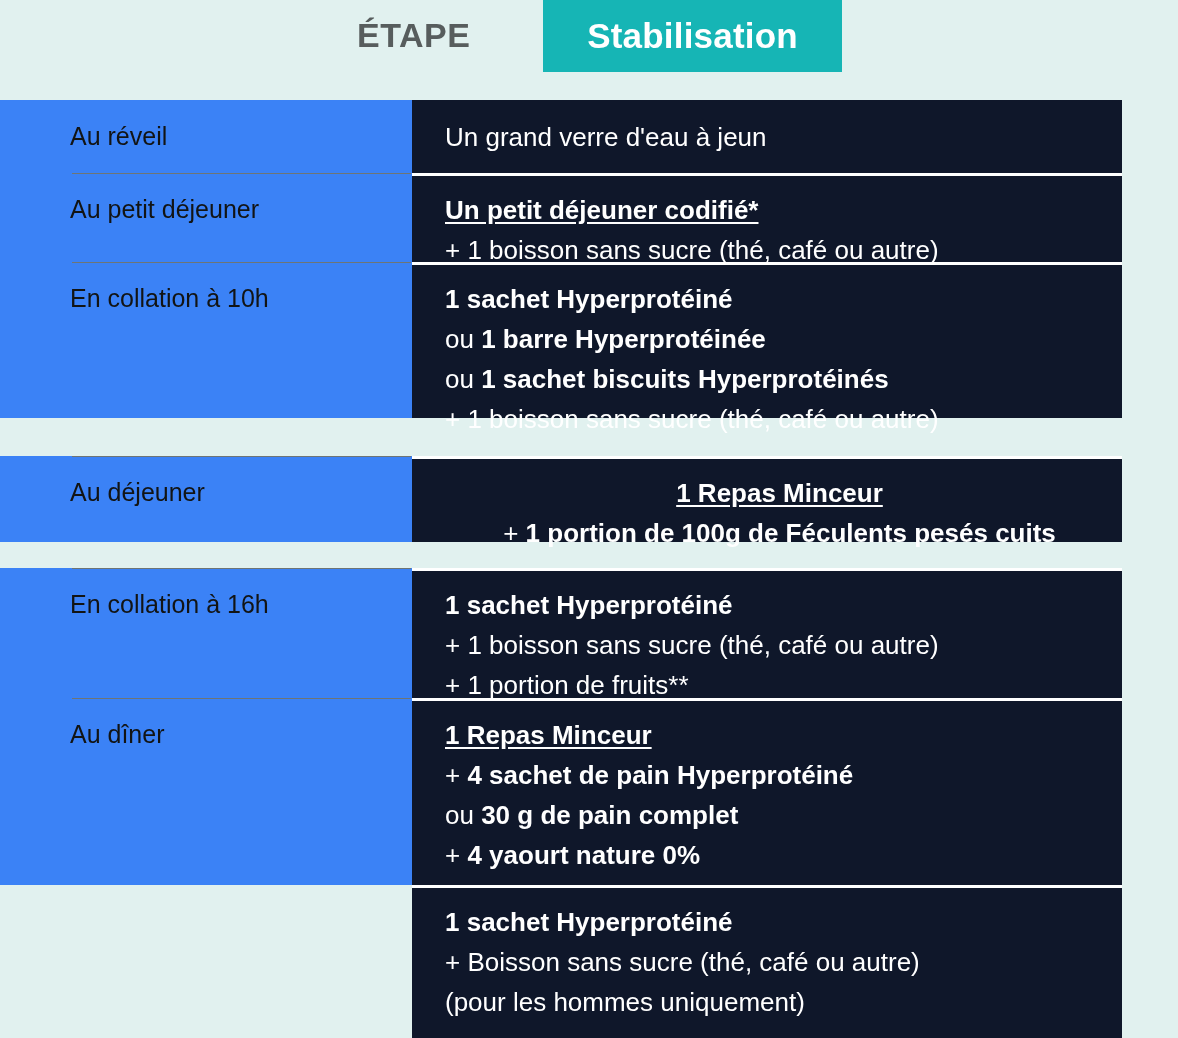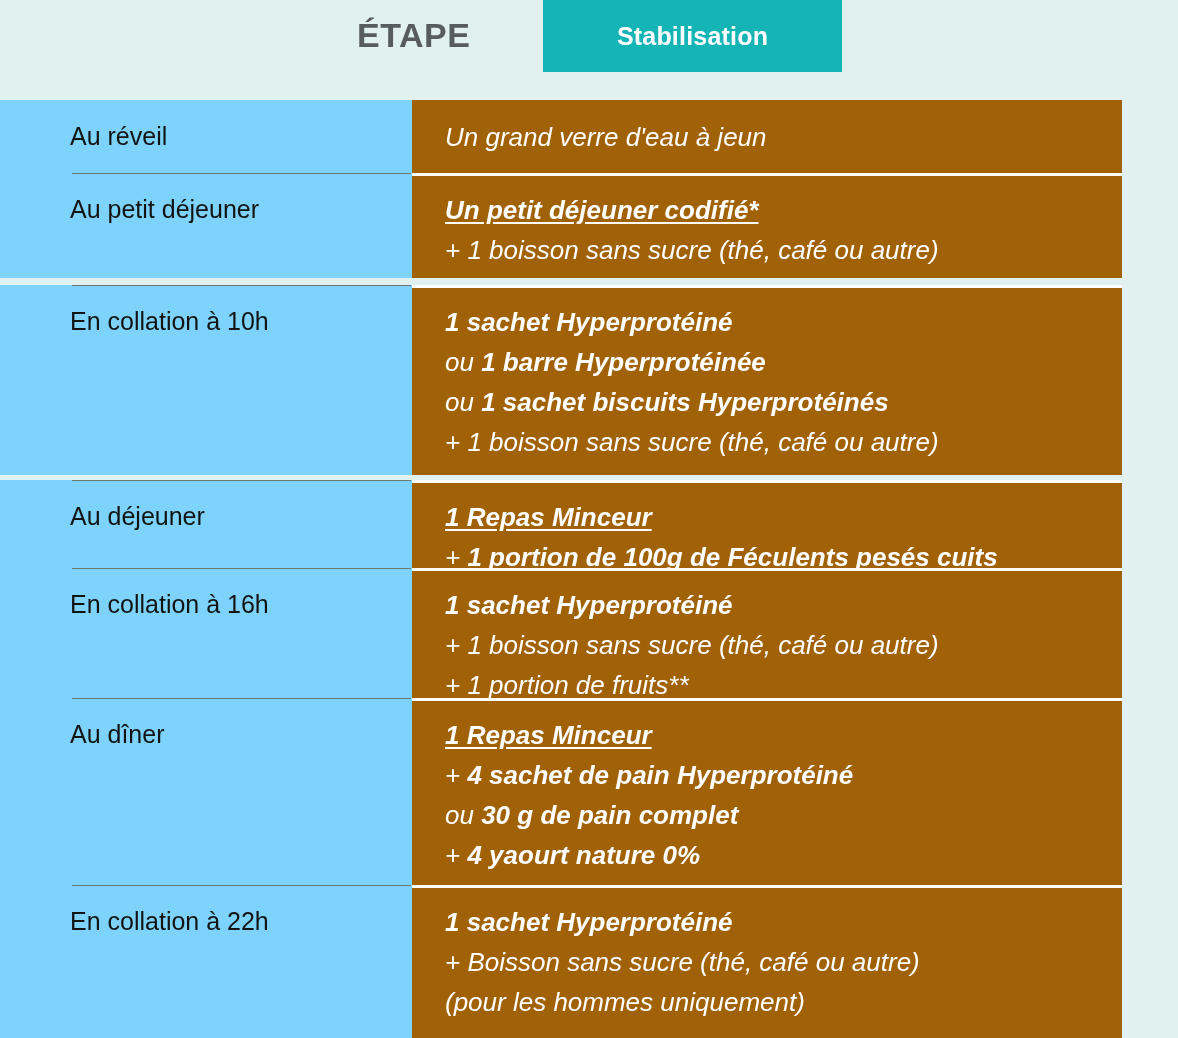--- a/index.html
+++ b/index.html
@@ -39,21 +39,21 @@
     top: 0;
     width: 299px;
     height: 72px;
     background: #16b5b5;
     display: flex;
     align-items: center;
     justify-content: center;
   }
   .stage-tab-label {
     color: #ffffff;
-    font-size: 25px;
+    font-size: 35px;
     font-weight: bold;
     letter-spacing: 0.2px;
     line-height: 40px;
   }
 
   
   .table {
     position: absolute;
     left: 0;
     top: 100px;
@@ -65,21 +65,21 @@
     left: 0;
     width: 1178px;
   }
   .row-label-cell {
     position: absolute;
     left: 0;
     top: 0;
     width: 412px;
     height: 100%;
     box-sizing: border-box;
-    background: #7dd3fc;
+    background: #3b82f6;
   }
   .row-sep {
     position: absolute;
     left: 72px;
     top: 0;
     width: 339px;
     height: 1px;
     background: #6e7575;
   }
   .row-label {
@@ -91,22 +91,21 @@
     line-height: 32px;
     white-space: nowrap;
   }
   .row-content-cell {
     position: absolute;
     left: 412px;
     top: 0;
     width: 710px;
     height: 100%;
     box-sizing: border-box;
-    background: #a16207;
-    font-style: italic;
+    background: #0f172a;
   }
   .content-sep {
     position: absolute;
     left: 0;
     top: 0;
     width: 710px;
     height: 3px;
     background: #ffffff;
   }
   .content-lines {
@@ -158,36 +157,36 @@
         <div class="row-label">Au petit déjeuner</div>
       </div>
       <div class="row-content-cell">
         <div class="content-sep"></div>
         <div class="content-lines">
           <div class="line-wrap"><span class="line u b"><span class="bd">Un petit déjeuner codifié*</span></span></div>
           <div class="line-wrap"><span class="line"><span class="pfx">+ </span><span class="">1 boisson sans sucre (thé, café ou autre)</span></span></div>
         </div>
       </div>
     </div>
-    <div class="row" style="top: 185px; height: 190px;">
+    <div class="row" style="top: 162px; height: 156px;">
       <div class="row-label-cell">
         <div class="row-sep"></div>
         <div class="row-label">En collation à 10h</div>
       </div>
       <div class="row-content-cell">
         <div class="content-sep"></div>
         <div class="content-lines">
           <div class="line-wrap"><span class="line b"><span class="bd">1 sachet Hyperprotéiné</span></span></div>
           <div class="line-wrap"><span class="line"><span class="pfx">ou </span><span class="bd">1 barre Hyperprotéinée</span></span></div>
           <div class="line-wrap"><span class="line"><span class="pfx">ou </span><span class="bd">1 sachet biscuits Hyperprotéinés</span></span></div>
           <div class="line-wrap"><span class="line"><span class="pfx">+ </span><span class="">1 boisson sans sucre (thé, café ou autre)</span></span></div>
         </div>
       </div>
     </div>
-    <div class="row" style="top: 380px; height: 108px;">
+    <div class="row" style="top: 356px; height: 86px; text-align: center;">
       <div class="row-label-cell">
         <div class="row-sep"></div>
         <div class="row-label">Au déjeuner</div>
       </div>
       <div class="row-content-cell">
         <div class="content-sep"></div>
         <div class="content-lines">
           <div class="line-wrap"><span class="line u b"><span class="bd">1 Repas Minceur</span></span></div>
           <div class="line-wrap"><span class="line"><span class="pfx">+ </span><span class="bd">1 portion de 100g de Féculents pesés cuits</span></span></div>
         </div>
@@ -216,24 +215,20 @@
         <div class="content-sep"></div>
         <div class="content-lines">
           <div class="line-wrap"><span class="line u b"><span class="bd">1 Repas Minceur</span></span></div>
           <div class="line-wrap"><span class="line"><span class="pfx">+ </span><span class="bd">4 sachet de pain Hyperprotéiné</span></span></div>
           <div class="line-wrap"><span class="line"><span class="pfx">ou </span><span class="bd">30 g de pain complet</span></span></div>
           <div class="line-wrap"><span class="line"><span class="pfx">+ </span><span class="bd">4 yaourt nature 0%</span></span></div>
         </div>
       </div>
     </div>
     <div class="row" style="top: 785px; height: 153px;">
-      <div class="row-label-cell">
-        <div class="row-sep"></div>
-        <div class="row-label">En collation à 22h</div>
-      </div>
       <div class="row-content-cell">
         <div class="content-sep"></div>
         <div class="content-lines">
           <div class="line-wrap"><span class="line b"><span class="bd">1 sachet Hyperprotéiné</span></span></div>
           <div class="line-wrap"><span class="line"><span class="pfx">+ </span><span class="">Boisson sans sucre (thé, café ou autre)</span></span></div>
           <div class="line-wrap"><span class="line"><span class="">(pour les hommes uniquement)</span></span></div>
         </div>
       </div>
     </div>
   </div>

